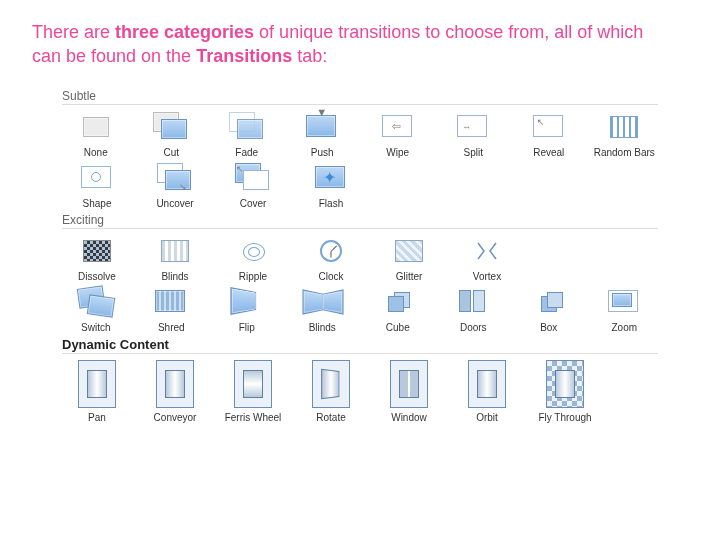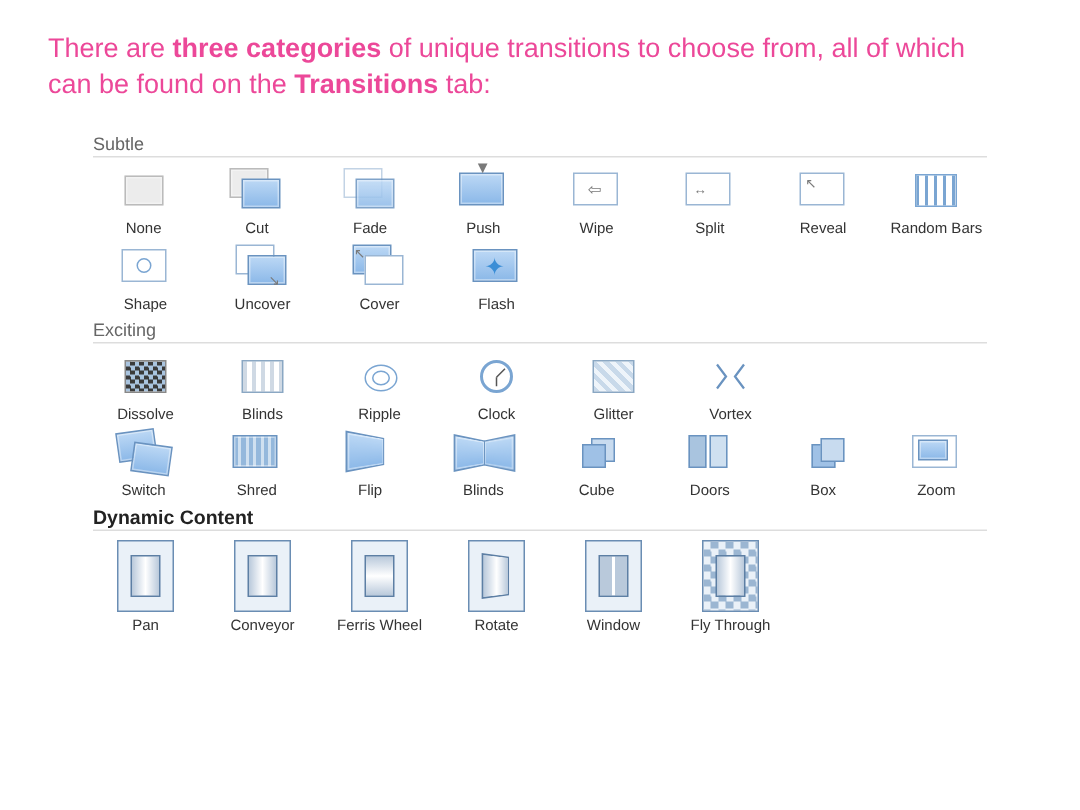--- a/index.html
+++ b/index.html
@@ -426,20 +426,28 @@
     <div class="item">
       <div class="icon-box" style="height:52px;">
         <div class="dyn-outer">
             <div class="dyn-inner" style="background:linear-gradient(to right,#b9c9db 0 45%,#fff 45% 55%,#b9c9db 55%);"></div>
           </div>
       </div>
       <div class="item-label">Window</div>
     </div>
     <div class="item">
       <div class="icon-box" style="height:52px;">
+        <div class="dyn-outer">
+            <div class="dyn-inner"></div>
+          </div>
+      </div>
+      <div class="item-label">Orbit</div>
+    </div>
+    <div class="item">
+      <div class="icon-box" style="height:52px;">
         <div class="dyn-outer" style="background:repeating-conic-gradient(#9bb6d2 0 25%, #eaf1f8 0 50%) 0 0 / 10px 10px;">
             <div class="dyn-inner"></div>
           </div>
       </div>
       <div class="item-label">Fly Through</div>
     </div>
   </div>
 
 </div>
 

